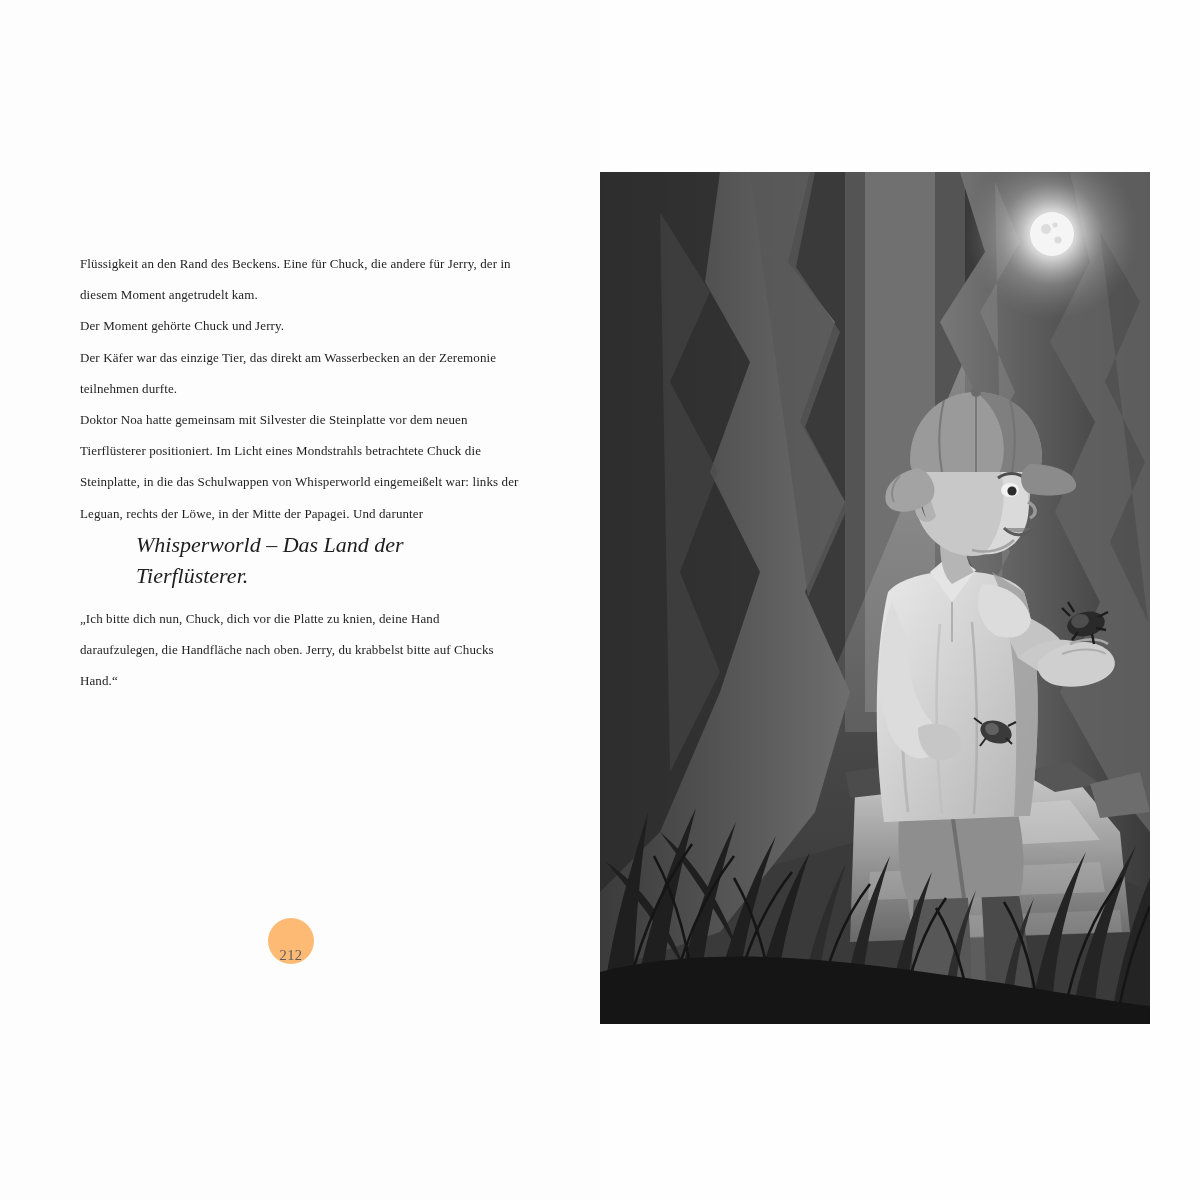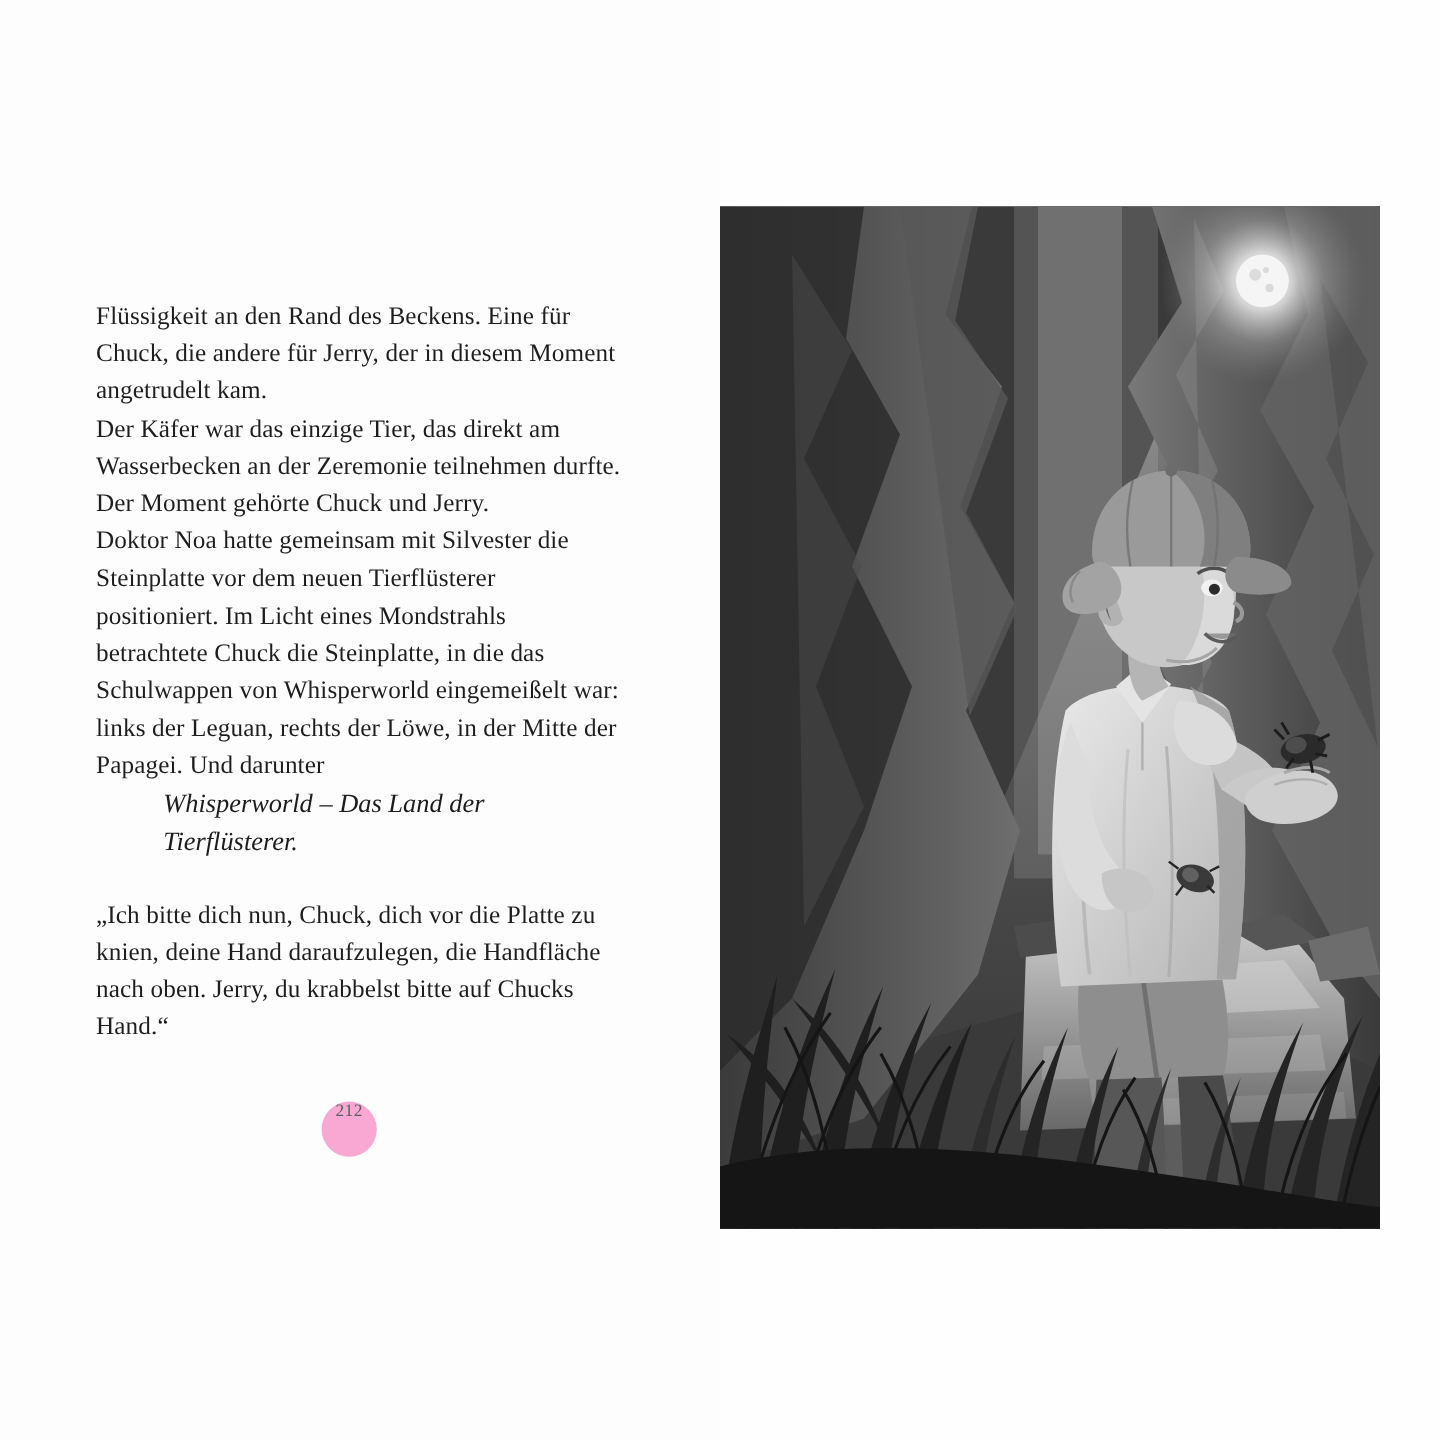--- a/index.html
+++ b/index.html
@@ -30,49 +30,49 @@
     height: 1200px;
     background: #fdfdfd;
   }
   .text-column {
     position: absolute;
     left: 80px;
     top: 248px;
     width: 440px;
   }
   .para {
-    font-size: 21px;
+    font-size: 13px;
     line-height: 31.2px;
     color: #1e1e1e;
     margin: 0;
     letter-spacing: 0.1px;
   }
   .para + .para {
     margin-top: 0;
   }
   .para-gap {
-    margin-top: 31px;
+    margin-top: 12px;
   }
   .italic-line {
     font-style: italic;
     font-size: 22px;
     line-height: 31px;
     margin: 0;
     padding-left: 56px;
   }
   .page-number-wrap {
     position: absolute;
     left: 268px;
     top: 918px;
     width: 46px;
     height: 46px;
     border-radius: 50%;
-    background: #f9a8d4;
+    background: #fdba74;
     display: flex;
-    align-items: flex-start;
+    align-items: flex-end;
     justify-content: center;
   }
   .page-number {
     font-size: 14.5px;
     color: #5d5d5d;
     letter-spacing: 0.4px;
   }
 
   
   .page-right {
@@ -99,22 +99,22 @@
   }
 </style>
 </head>
 <body>
 
 <div class="spread">
 
   <div class="page-left">
     <div class="text-column">
       <p class="para">Flüssigkeit an den Rand des Beckens. Eine für Chuck, die andere für Jerry, der in diesem Moment angetrudelt kam.</p>
+      <p class="para">Der Moment gehörte Chuck und Jerry.</p>
       <p class="para">Der Käfer war das einzige Tier, das direkt am Wasserbecken an der Zeremonie teilnehmen durfte.</p>
-      <p class="para">Der Moment gehörte Chuck und Jerry.</p>
       <p class="para">Doktor Noa hatte gemeinsam mit Silvester die Steinplatte vor dem neuen Tierflüsterer positioniert. Im Licht eines Mondstrahls betrachtete Chuck die Steinplatte, in die das Schulwappen von Whisperworld eingemeißelt war: links der Leguan, rechts der Löwe, in der Mitte der Papagei. Und darunter</p>
       <p class="italic-line para-gap">Whisperworld – Das Land der Tierflüsterer.</p>
       <p class="para para-gap">„Ich bitte dich nun, Chuck, dich vor die Platte zu knien, deine Hand daraufzulegen, die Handfläche nach oben. Jerry, du krabbelst bitte auf Chucks Hand.“</p>
     </div>
 
     <div class="page-number-wrap">
       <span class="page-number">212</span>
     </div>
   </div>
 

